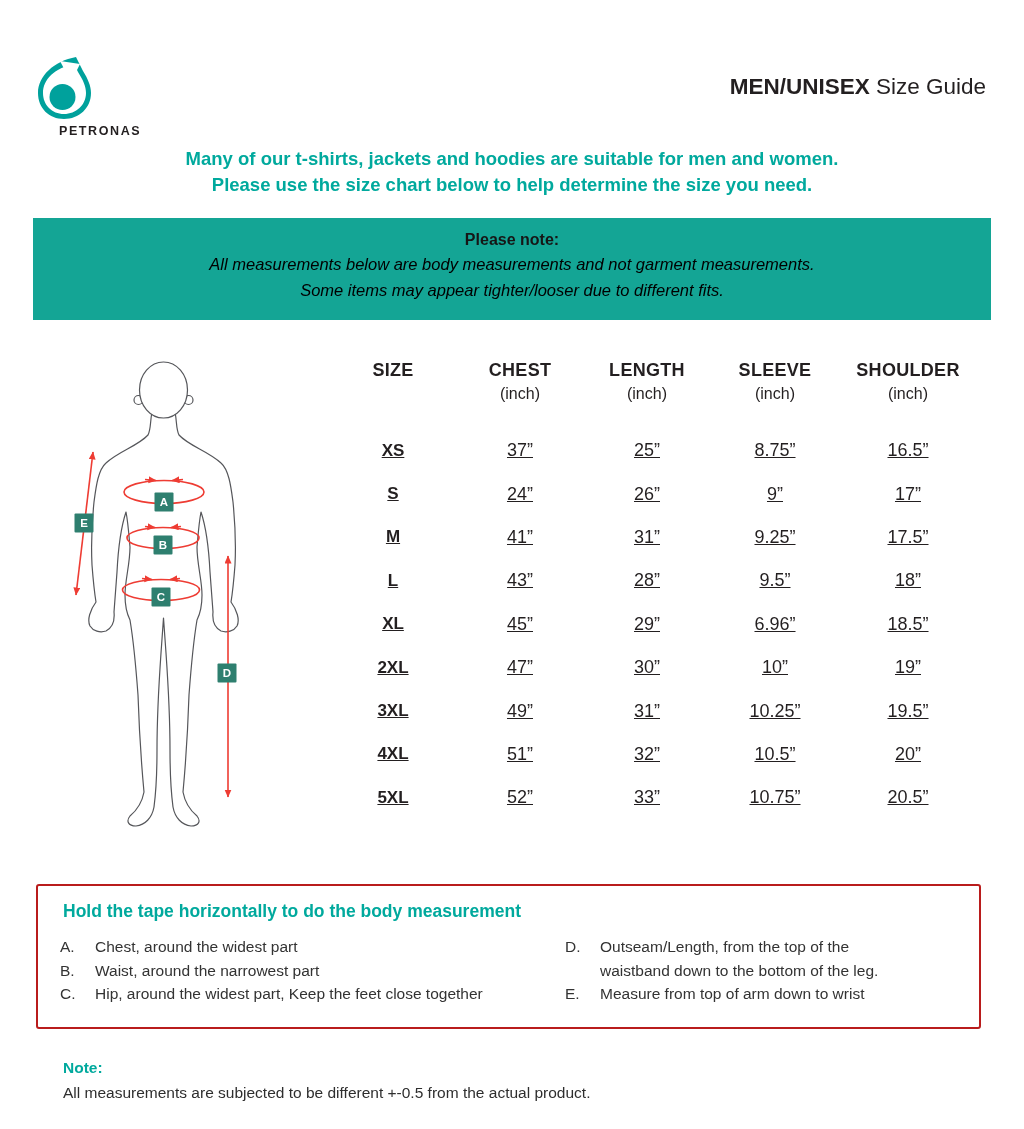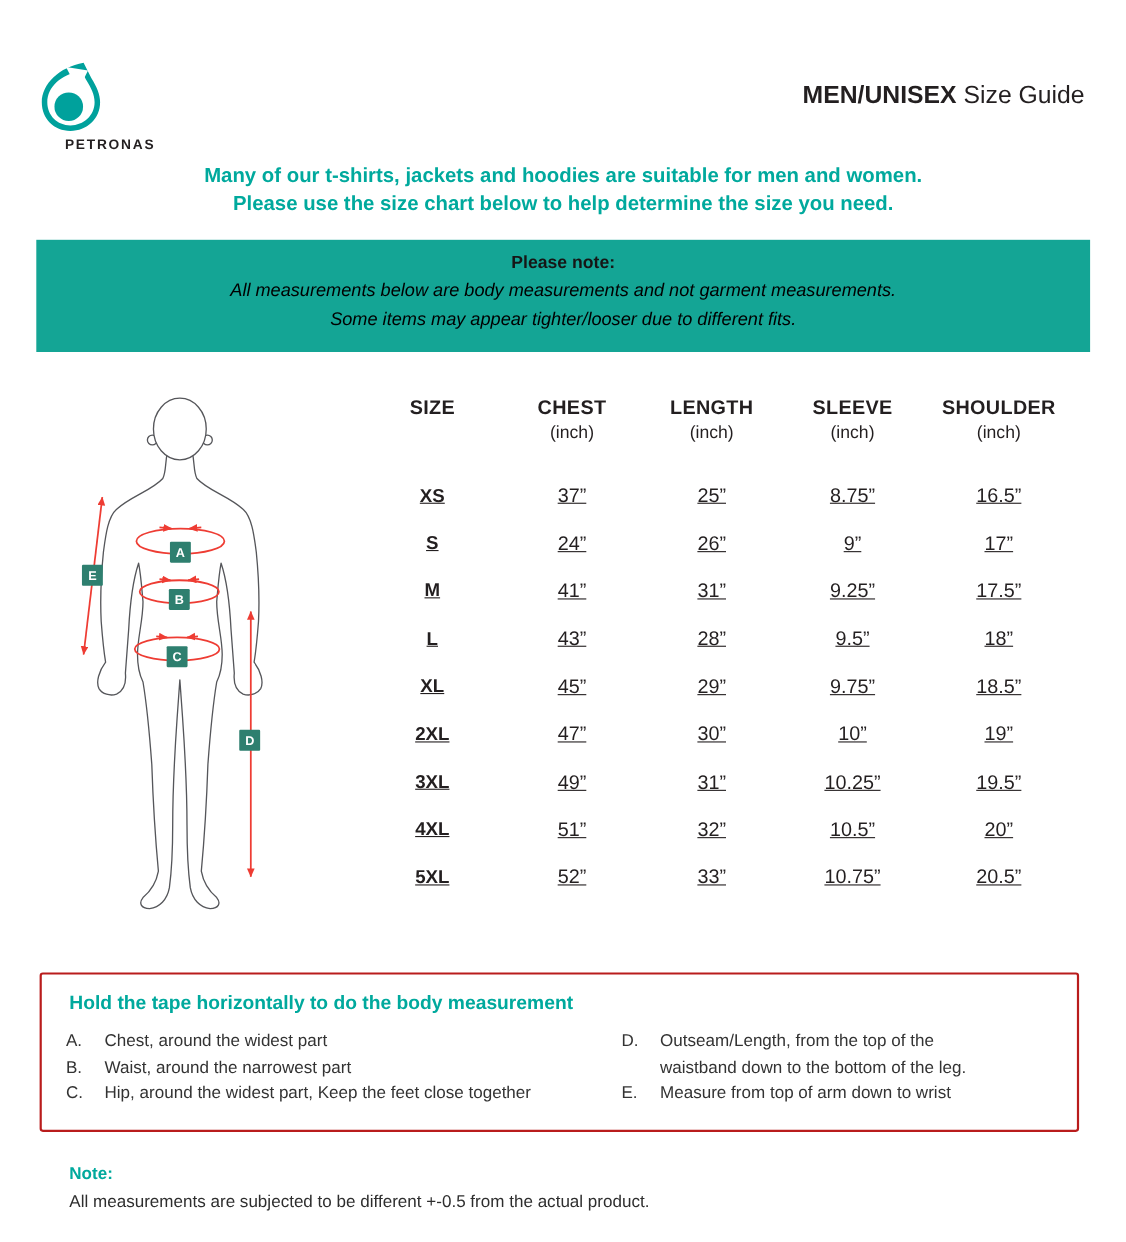--- a/index.html
+++ b/index.html
@@ -192,21 +192,21 @@
         <div class="td size">L</div>
           <div class="td">43”</div>
           <div class="td">28”</div>
           <div class="td">9.5”</div>
           <div class="td">18”</div>
       </div>
       <div class="tr data">
         <div class="td size">XL</div>
           <div class="td">45”</div>
           <div class="td">29”</div>
-          <div class="td">9.75”</div>
+          <div class="td">6.96”</div>
           <div class="td">18.5”</div>
       </div>
       <div class="tr data">
         <div class="td size">2XL</div>
           <div class="td">47”</div>
           <div class="td">30”</div>
           <div class="td">10”</div>
           <div class="td">19”</div>
       </div>
       <div class="tr data">

